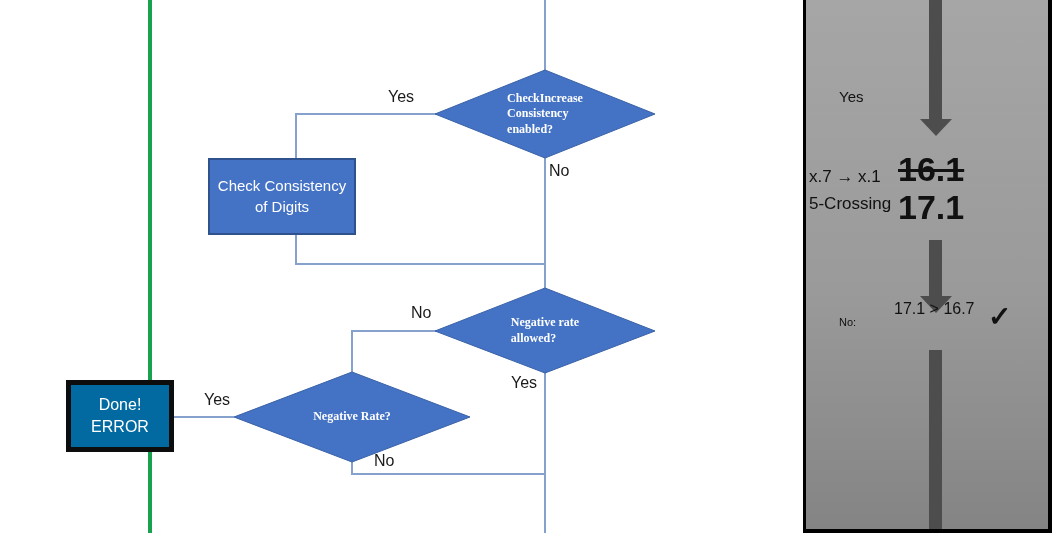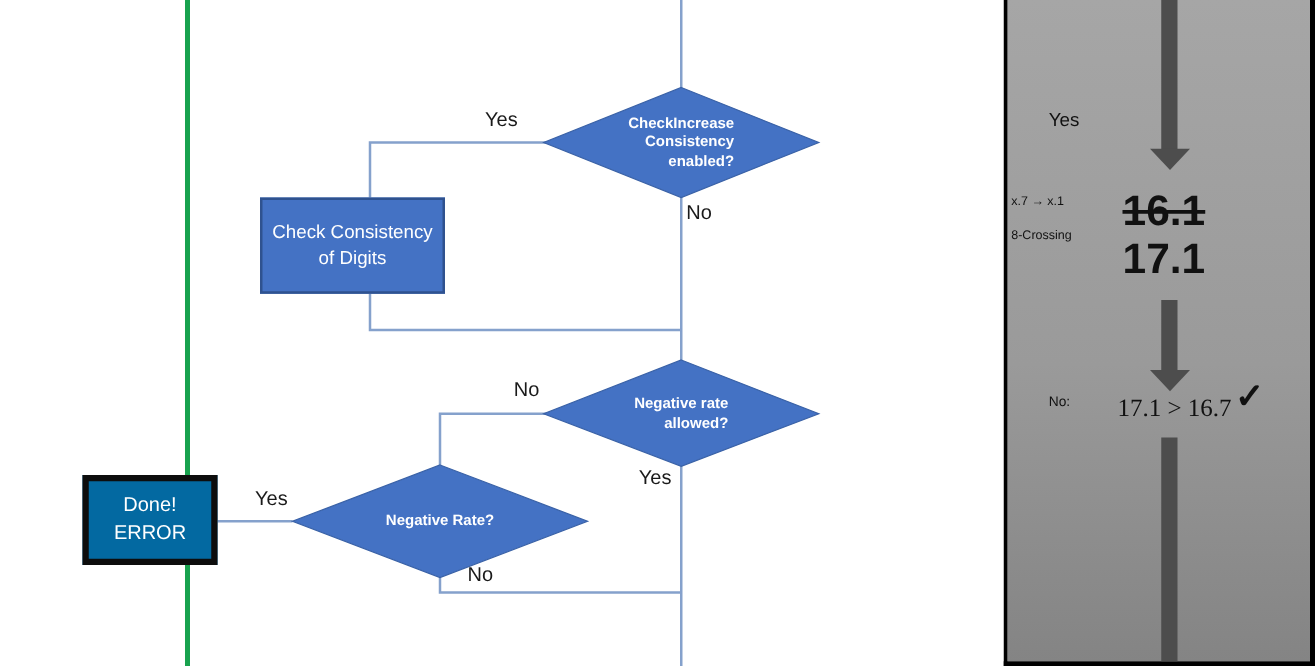--- a/index.html
+++ b/index.html
@@ -21,25 +21,26 @@
     background: #18a24e;
     z-index: 1;
   }
 
   svg.flow { position: absolute; left: 0; top: 0; z-index: 2; }
 
   .node-text {
     position: absolute;
     z-index: 3;
     color: #ffffff;
-    text-align: right;
+    text-align: left;
     white-space: pre-line;
     display: flex;
     align-items: center;
     justify-content: center;
+    font-family: Liberation Serif, serif;
   }
   .diamond-text { font-size: 12px; font-weight: 600; line-height: 1.3; }
 
   .process-box {
     position: absolute;
     left: 208px; top: 158px;
     width: 148px; height: 77px;
     background: #4472c4;
     border: 2px solid #2f528f;
     z-index: 3;
@@ -86,31 +87,31 @@
     border-left: 16px solid transparent;
     border-right: 16px solid transparent;
     border-top: 17px solid #4d4d4d;
   }
 
   .panel-yes {
     position: absolute; left: 33px; top: 88px;
     font-size: 15px; color: #111;
   }
   .rule-text {
-    position: absolute; left: 3px; top: 148px;
-    font-size: 10px; color: #111; line-height: 27px; white-space: pre-line;
+    position: absolute; left: 3px; top: 163px;
+    font-size: 17px; color: #111; line-height: 27px; white-space: pre-line;
   }
   .big-values {
     position: absolute; left: 92px; top: 150px;
     font-size: 34px; font-weight: 700; color: #111; line-height: 38px;
     white-space: pre-line;
   }
   .big-values .struck { text-decoration: line-through; margin-top: 16px; }
   .result-label { position: absolute; left: 33px; top: 316px; font-size: 11px; color: #111; }
-  .result-comparison { position: absolute; left: 88px; top: 316px; font-size: 20px; color: #111; font-family: Liberation Serif, serif; }
+  .result-comparison { position: absolute; left: 88px; top: 300px; font-size: 16px; color: #111; }
   .check-glyph {
     position: absolute; left: 182px; top: 300px;
     font-size: 28px; font-weight: 700; color: #111;
   }
 </style>
 </head>
 <body>
 
 <div class="canvas">
 
@@ -157,21 +158,21 @@
   <div class="edge-label" style="left:204px; top:392px;">Yes</div>
   <div class="edge-label" style="left:374px; top:453px;">No</div>
 
   <div class="side-panel">
 
     <div class="arrow-bar" style="left:123px; top:0; height:120px;"></div>
     <div class="arrow-head" style="left:114px; top:119px;"></div>
 
     <div class="panel-yes">Yes</div>
 
-    <div class="rule-text"><span>x.7 → x.1</span><br><span>8-Crossing</span></div>
+    <div class="rule-text"><span>x.7 → x.1</span><br><span>5-Crossing</span></div>
 
     <div class="big-values"><span class="struck">16.1</span><br><span>17.1</span></div>
 
     <div class="arrow-bar" style="left:123px; top:240px; height:57px;"></div>
     <div class="arrow-head" style="left:114px; top:296px;"></div>
 
     <div class="result-label">No:</div>
     <div class="result-comparison">17.1 &gt; 16.7</div>
     <div class="check-glyph">✓</div>
 

